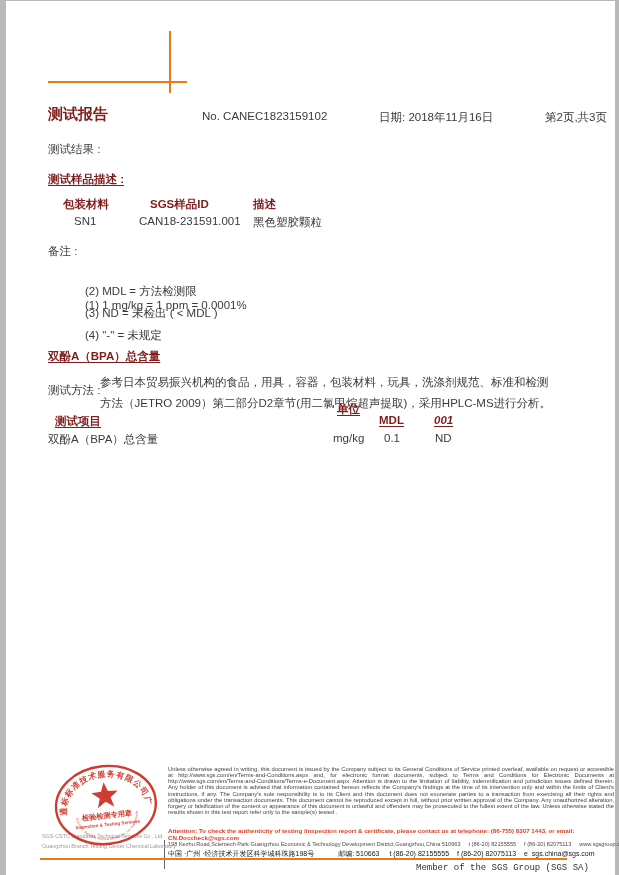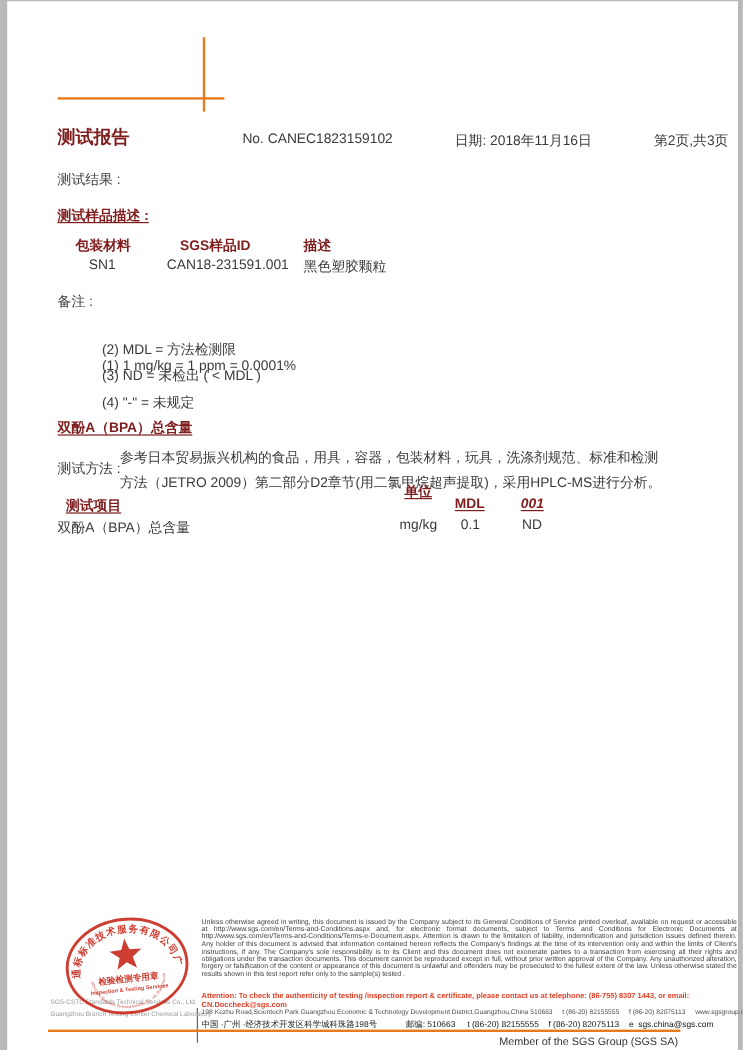--- a/index.html
+++ b/index.html
@@ -101,21 +101,21 @@
   <div class="abs addr2" style="left:162px;top:848px;">
     <span>中国 ·广州 ·经济技术开发区科学城科珠路198号</span>
     <span class="gap24">邮编: 510663</span>
     <span class="gap10">t (86-20) 82155555</span>
     <span class="gap8">f (86-20) 82075113</span>
     <span class="gap8">e  sgs.china@sgs.com</span>
   </div>
 
   <div class="abs orange" style="left:34px;top:857px;width:527px;height:2px;"></div>
 
-  <div class="abs member" style="left:410px;top:862px;">Member of the SGS Group (SGS SA)</div>
+  <div class="abs member" style="left:410px;top:862px;font-family:Liberation Mono, monospace;">Member of the SGS Group (SGS SA)</div>
 
   <div class="abs companyline" style="left:36px;top:831px;">
     <div>SGS-CSTC Standards Technical Services Co., Ltd.</div>
     <div>Guangzhou Branch Testing Center Chemical Laboratory</div>
   </div>
 
   <svg class="stamp-svg" width="112" height="86" viewBox="0 0 112 86">
     <defs>
       <path id="arcTop" d="M 16.4,50.2 A 40 32 0 1 1 95.6,50.2" fill="none"></path>
       <path id="arcBottom" d="M 25,50.9 A 31 26 0 0 0 87,50.9" fill="none"></path>

